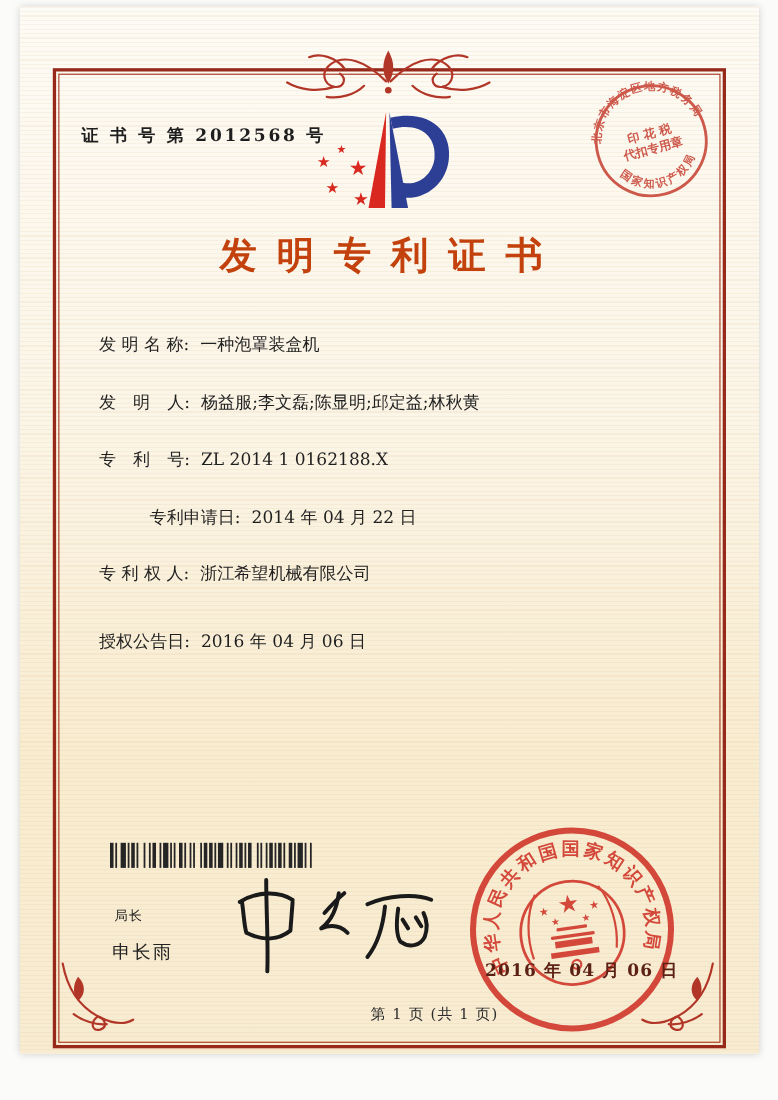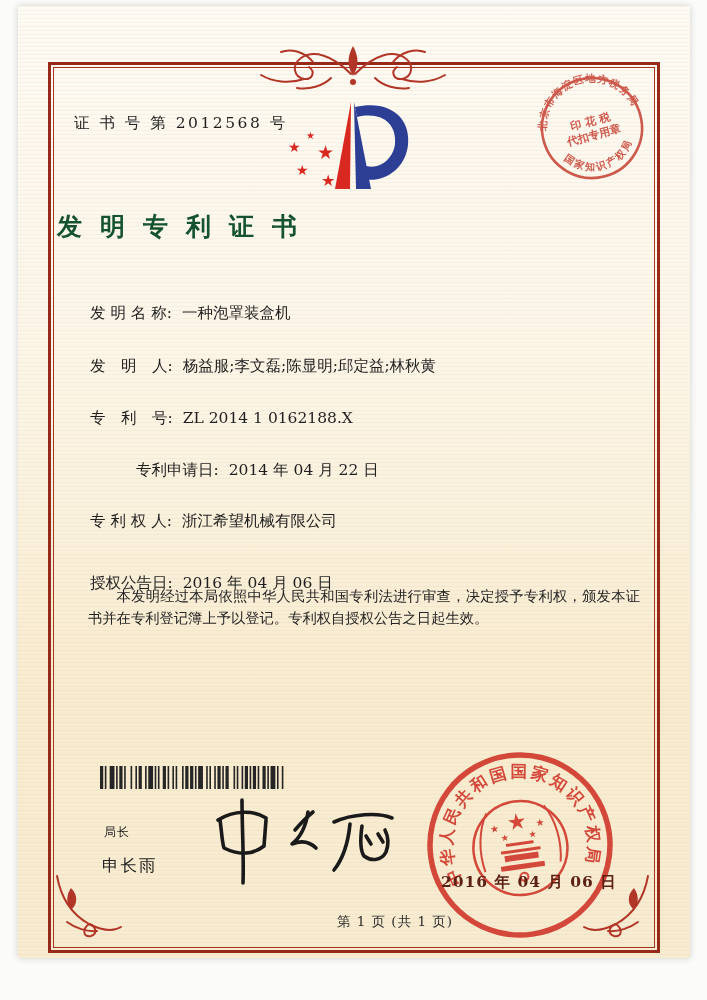--- a/index.html
+++ b/index.html
@@ -17,27 +17,27 @@
   .frame{
     position:absolute;left:48px;top:62px;width:606px;height:885px;
     border:3px solid #97291b;z-index:1;
   }
   .frame-inner{position:absolute;inset:2px;border:1px solid #a8351f;}
   .flourish-top{position:absolute;left:243px;top:38px;z-index:2;}
   .flourish-bl{position:absolute;left:51px;top:870px;z-index:2;}
   .flourish-br{position:absolute;left:578px;top:870px;z-index:2;}
   .cert-no{
     position:absolute;left:74px;top:113px;z-index:2;
-    font-size:15.5px;letter-spacing:2.5px;color:#1e1e1e;
+    font-size:15.5px;letter-spacing:2.5px;color:#1e1e1e;font-weight:bold;
   }
   .logo{position:absolute;left:280px;top:97px;z-index:2;}
   .tax-stamp{position:absolute;left:532px;top:68px;z-index:3;transform:rotate(-15deg);}
   .title{
     position:absolute;left:48px;top:210px;width:606px;z-index:2;
-    font-size:25px;font-weight:bold;color:#14532d;
+    text-align:center;font-size:34px;font-weight:bold;color:#c2410c;
     letter-spacing:18px;padding-left:9px;box-sizing:border-box;
   }
   .fields{position:absolute;left:90px;top:300px;width:540px;z-index:2;}
   .field-row{position:absolute;left:0;white-space:nowrap;font-size:15.5px;color:#1f1f1f;}
   .field-row .fvalue{margin-left:10px;}
   .fr0{top:3px;}.fr1{top:56px;text-align:right;}.fr2{top:108px;}.fr3{top:160px;margin-left:46px;}.fr4{top:211px;}.fr5{top:273px;}
   .body-text{
     position:absolute;left:88px;top:586px;width:552px;z-index:2;
     font-size:14.3px;line-height:21.5px;color:#242424;text-align:justify;
   }
@@ -133,21 +133,20 @@
 <div class="fields">
   <div class="field-row fr0"><span class="flabel">发 明 名 称:</span><span class="fvalue">一种泡罩装盒机</span></div>
   <div class="field-row fr1"><span class="flabel">发　明　人:</span><span class="fvalue">杨益服;李文磊;陈显明;邱定益;林秋黄</span></div>
   <div class="field-row fr2"><span class="flabel">专　利　号:</span><span class="fvalue">ZL 2014 1 0162188.X</span></div>
   <div class="field-row fr3"><span class="flabel">专利申请日:</span><span class="fvalue">2014 年 04 月 22 日</span></div>
   <div class="field-row fr4"><span class="flabel">专 利 权 人:</span><span class="fvalue">浙江希望机械有限公司</span></div>
   <div class="field-row fr5"><span class="flabel">授权公告日:</span><span class="fvalue">2016 年 04 月 06 日</span></div>
 </div>
 
 <div class="body-text">
-  <p>本发明经过本局依照中华人民共和国专利法进行审查，决定授予专利权，颁发本证书并在专利登记簿上予以登记。专利权自授权公告之日起生效。</p>
 </div>
 
 <svg id="barcode" class="barcode" viewBox="0 0 115 23" preserveAspectRatio="none">
     <rect x="0" y="0" width="2" height="23" fill="#252525"></rect>
     <rect x="3" y="0" width="1" height="23" fill="#252525"></rect>
     <rect x="6" y="0" width="3" height="23" fill="#252525"></rect>
     <rect x="10" y="0" width="1" height="23" fill="#252525"></rect>
     <rect x="12" y="0" width="2" height="23" fill="#252525"></rect>
     <rect x="15" y="0" width="1" height="23" fill="#252525"></rect>
     <rect x="19" y="0" width="1" height="23" fill="#252525"></rect>

